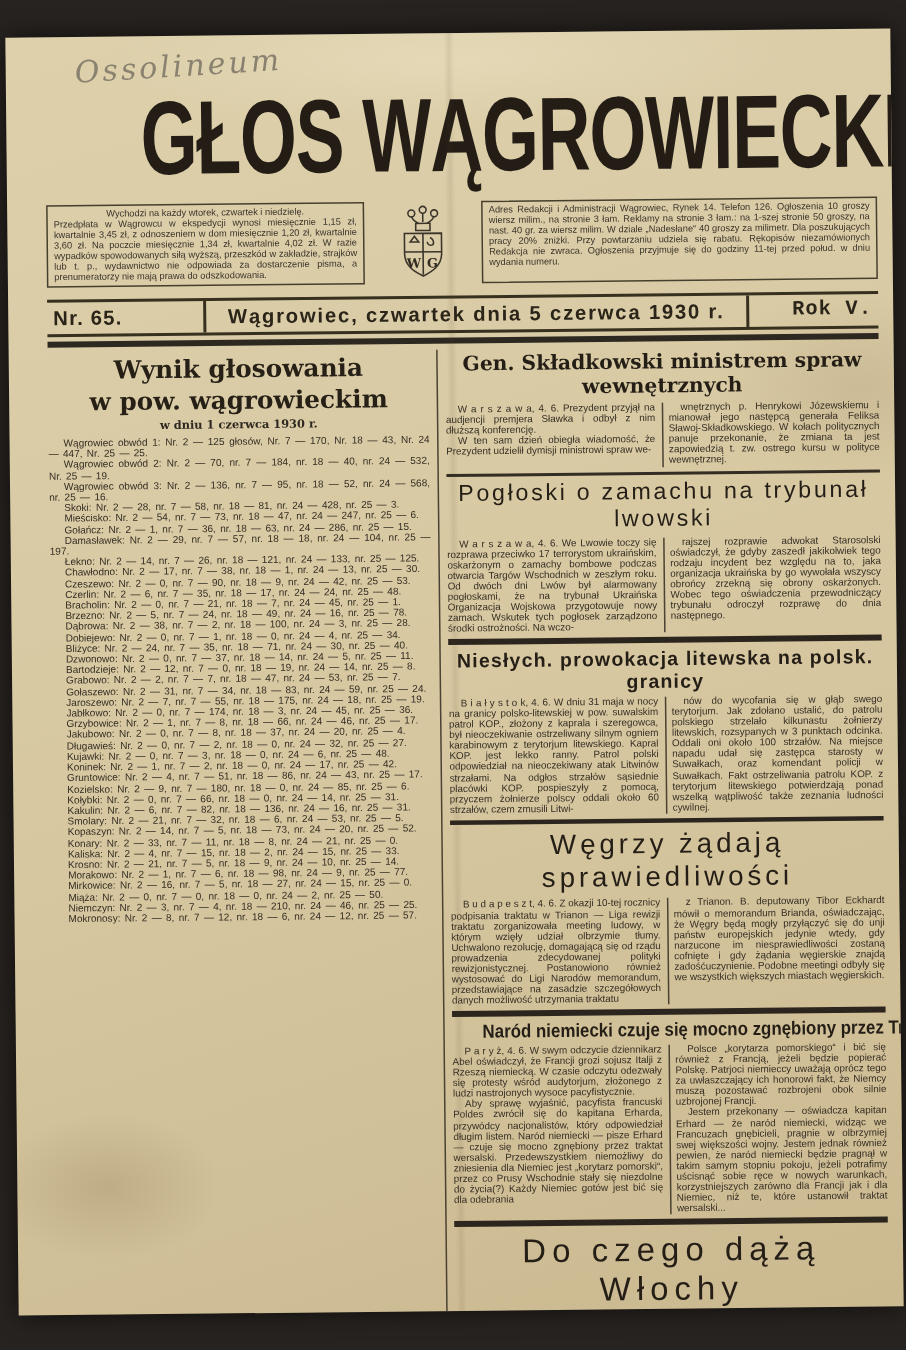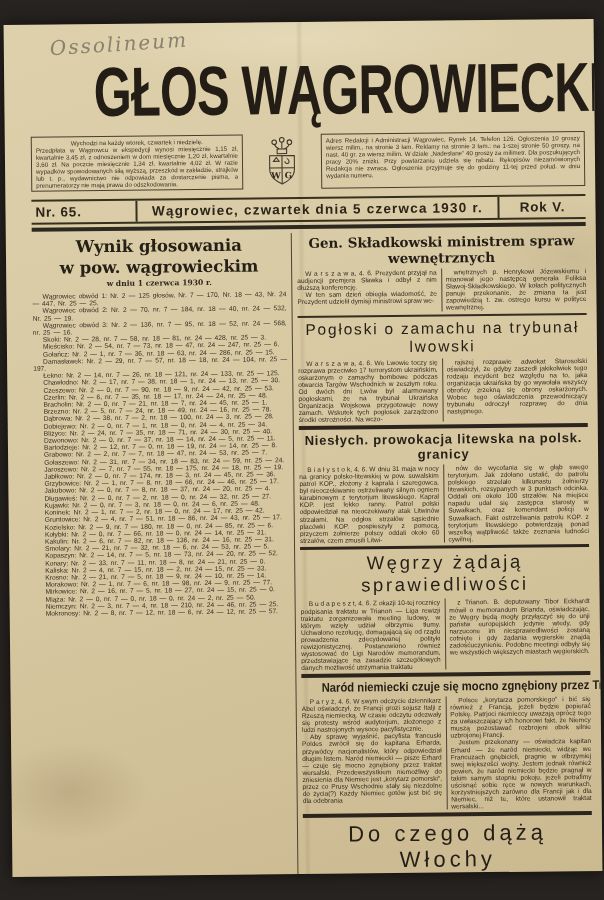--- a/index.html
+++ b/index.html
@@ -53,21 +53,21 @@
   .emblem-svg *{stroke:#3b342a;fill:none;stroke-width:1.1;}
   .emblem-svg text{fill:#332c22;stroke:none;font-family:"DejaVu Serif",serif;font-weight:bold;font-size:9px;}
   .issue-bar{
     display:flex;align-items:center;margin-top:8px;
     border-top:2px solid #37301f;border-bottom:2px solid #37301f;
     font-weight:bold;color:#2a2419;
   }
   .issue-cell{padding:3px 4px;font-size:13.5px;letter-spacing:.8px;}
   .issue-nr{width:96px;border-right:2px solid #37301f;}
   .issue-date{flex:1;text-align:center;letter-spacing:1.2px;}
-  .issue-rok{width:78px;text-align:center;border-left:2px solid #37301f;}
+  .issue-rok{width:78px;text-align:right;border-left:2px solid #37301f;font-family:Liberation Mono, monospace;}
   .thick-rule{height:4px;background:#2d2820;margin-top:3px;}
   .body-cols{display:flex;margin-top:4px;}
   .col-left{width:260px;border-right:1px solid #4a4233;padding-right:5px;box-sizing:border-box;}
   .col-right{flex:1;padding-left:5px;min-width:0;}
   .lc-title{
     font-family:"DejaVu Serif",serif;font-weight:bold;font-size:16.5px;line-height:17.5px;
     text-align:center;color:#262017;margin-top:3px;
   }
   .lc-sub{
     font-family:"DejaVu Serif",serif;font-weight:bold;font-size:7.6px;

